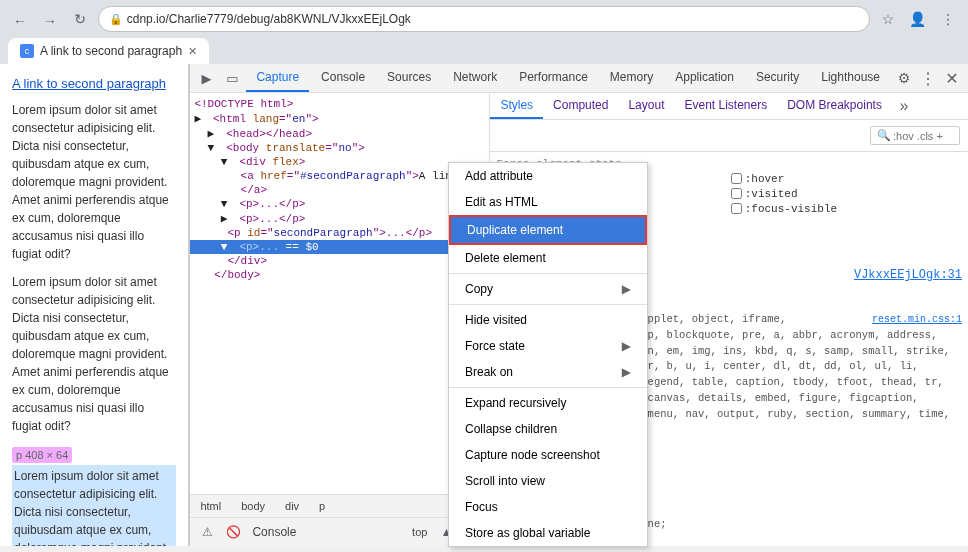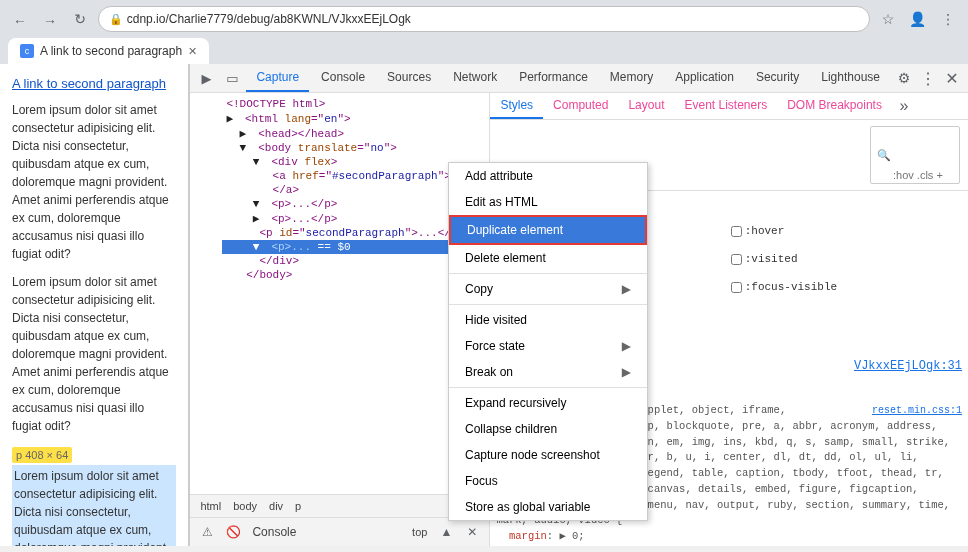--- a/index.html
+++ b/index.html
@@ -21,81 +21,81 @@
     .tab-close { margin-left: auto; color: #666; font-size: 11px; cursor: pointer; }
 
     
     .main { display: flex; height: calc(552px - 70px); }
 
     
     .page-content { width: 335px; padding: 12px; background: white; border-right: 1px solid #ccc; overflow: hidden; }
     .page-link { color: #1155cc; text-decoration: underline; font-size: 13px; cursor: pointer; display: block; margin-bottom: 10px; }
     .page-para { font-size: 12px; color: #333; line-height: 1.5; margin-bottom: 10px; }
     .page-para-highlight { font-size: 12px; color: #333; line-height: 1.5; margin-bottom: 10px; background: #cce5ff; padding: 2px; }
-    .element-tooltip { font-size: 11px; color: #666; background: #fde047; padding: 2px 4px; border-radius: 2px; display: inline-block; margin: 2px 0; }
+    .element-tooltip { font-size: 11px; color: #666; background: #f0abfc; padding: 2px 4px; border-radius: 2px; display: inline-block; margin: 2px 0; }
 
     
     .devtools { flex: 1; background: white; display: flex; flex-direction: column; border-left: 1px solid #ccc; }
 
     
     .devtools-toolbar { display: flex; align-items: center; background: #f3f3f3; border-bottom: 1px solid #ddd; padding: 0 4px; gap: 2px; }
     .devtools-icon-btn { width: 24px; height: 24px; border: none; background: none; cursor: pointer; color: #5f6368; font-size: 13px; display: flex; align-items: center; justify-content: center; }
     .devtools-tab { padding: 6px 10px; font-size: 12px; cursor: pointer; color: #444; border-bottom: 2px solid transparent; white-space: nowrap; }
     .devtools-tab.active { color: #1a73e8; border-bottom: 2px solid #1a73e8; }
     .devtools-tabs-right { margin-left: auto; display: flex; }
     .devtools-settings-btn { width: 24px; height: 24px; border: none; background: none; cursor: pointer; color: #5f6368; font-size: 14px; display: flex; align-items: center; justify-content: center; }
     .devtools-more-btn { width: 24px; height: 24px; border: none; background: none; cursor: pointer; color: #5f6368; font-size: 16px; display: flex; align-items: center; justify-content: center; }
 
     
     .devtools-main { display: flex; flex: 1; overflow: hidden; }
 
     
     .dom-panel { width: 300px; border-right: 1px solid #ddd; display: flex; flex-direction: column; background: white; }
     .dom-tree { flex: 1; overflow: auto; padding: 4px 0; font-family: 'Courier New', monospace; font-size: 11px; color: #222; }
-    .dom-line { padding: 1px 4px; cursor: pointer; white-space: nowrap; margin-left: 32px; }
+    .dom-line { padding: 1px 4px; cursor: pointer; white-space: nowrap; }
     .dom-line.selected { background: #3879d9; color: white; }
     .dom-line.selected .dom-tag { color: #aed2ff; }
     .dom-tag { color: #881280; }
     .dom-attr-name { color: #994500; }
     .dom-attr-val { color: #1a1aa6; }
     .dom-text { color: #222; }
     .dom-triangle { display: inline-block; cursor: pointer; width: 12px; }
 
     
     .context-menu { position: absolute; background: white; border: 1px solid #ccc; box-shadow: 2px 2px 6px rgba(0,0,0,0.2); z-index: 100; width: 200px; font-size: 12px; left: 448px; top: 162px; }
     .context-menu-item { padding: 6px 16px; cursor: pointer; display: flex; align-items: center; justify-content: space-between; }
     .context-menu-item.duplicate { background: #3879d9; color: white; border: 2px solid #e53935; }
     .context-menu-separator { border-top: 1px solid #e0e0e0; margin: 2px 0; }
     .context-menu-arrow { color: #666; }
 
     
-    .dom-breadcrumb { display: flex; align-items: center; padding: 3px 6px; border-top: 1px solid #ddd; background: #f3f3f3; font-size: 11px; gap: 4px; }
+    .dom-breadcrumb { display: flex; align-items: center; padding: 3px 6px; border-top: 1px solid #ddd; background: #f3f3f3; font-size: 11px; gap: 12px; }
     .breadcrumb-item { color: #444; cursor: pointer; padding: 2px 4px; }
 
     
     .console-bar { display: flex; align-items: center; padding: 3px 6px; border-top: 1px solid #ddd; background: #f3f3f3; font-size: 12px; gap: 4px; }
     .console-label { color: #444; cursor: pointer; padding: 2px 4px; }
     .console-icon-btn { width: 22px; height: 22px; border: none; background: none; cursor: pointer; font-size: 12px; color: #5f6368; display: flex; align-items: center; justify-content: center; }
     .console-top-link { margin-left: auto; font-size: 11px; color: #444; cursor: pointer; }
     .console-expand-btn { width: 22px; height: 22px; border: none; background: none; cursor: pointer; font-size: 12px; color: #5f6368; display: flex; align-items: center; justify-content: center; margin-left: 4px; }
 
     
     .styles-panel { flex: 1; display: flex; flex-direction: column; overflow: hidden; }
 
     
     .styles-subtabs { display: flex; align-items: center; border-bottom: 1px solid #ddd; background: white; }
-    .styles-subtab { padding: 5px 10px; font-size: 12px; cursor: pointer; color: #ec4899; border-bottom: 2px solid transparent; }
+    .styles-subtab { padding: 5px 10px; font-size: 12px; cursor: pointer; color: #4c1d95; border-bottom: 2px solid transparent; }
     .styles-subtab.active { color: #1a73e8; border-bottom: 2px solid #1a73e8; }
     .styles-filter { display: flex; align-items: center; border: 1px solid #ccc; margin: 4px 4px 4px auto; padding: 2px 6px; font-size: 11px; color: #999; border-radius: 2px; }
-    .styles-filter input { border: none; outline: none; font-size: 11px; width: 50px; color: #333; margin-top: 40px; }
+    .styles-filter input { border: none; outline: none; font-size: 11px; width: 50px; color: #333; }
 
     
     .styles-content { flex: 1; overflow: auto; padding: 6px; font-family: 'Courier New', monospace; font-size: 11px; }
     .styles-checkboxes { display: grid; grid-template-columns: 1fr 1fr; gap: 3px; }
-    .styles-checkbox-item { display: flex; align-items: center; gap: 3px; font-size: 11px; color: #333; margin-top: 13px; }
+    .styles-checkbox-item { display: flex; gap: 3px; font-size: 11px; color: #333; }
     .styles-checkbox-item input { width: 11px; height: 11px; }
 
     .styles-rule { margin-bottom: 8px; font-size: 11px; }
     .styles-selector { color: #222; }
     .styles-prop { color: #222; padding-left: 12px; }
     .styles-prop-name { color: #881280; }
     .styles-prop-val { color: #1a1aa6; }
     .styles-origin { color: #888; font-size: 10px; float: right; }
     .styles-link { color: #1a73e8; text-decoration: underline; cursor: pointer; }
 
@@ -266,20 +266,23 @@
         <div class="context-menu-item">
           <span>Expand recursively</span>
         </div>
         <div class="context-menu-item">
           <span>Collapse children</span>
         </div>
         <div class="context-menu-item">
           <span>Capture node screenshot</span>
         </div>
         <div class="context-menu-item">
+          <span>Scroll into view</span>
+        </div>
+        <div class="context-menu-item">
           <span>Focus</span>
         </div>
         <div class="context-menu-item">
           <span>Store as global variable</span>
         </div>
       </div>
 
       <div class="styles-panel">
 
         <div class="styles-subtabs">

